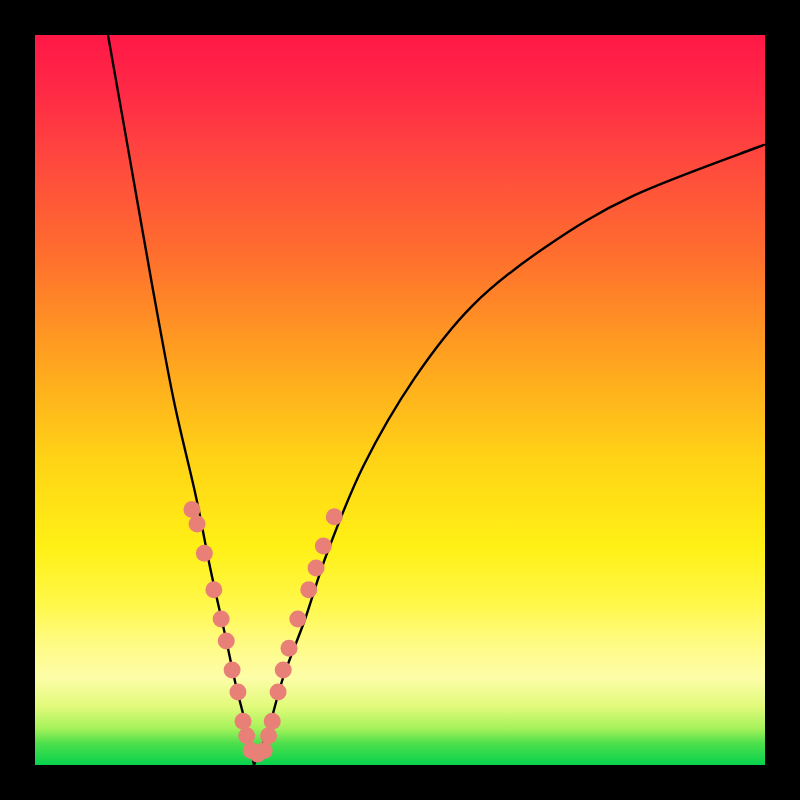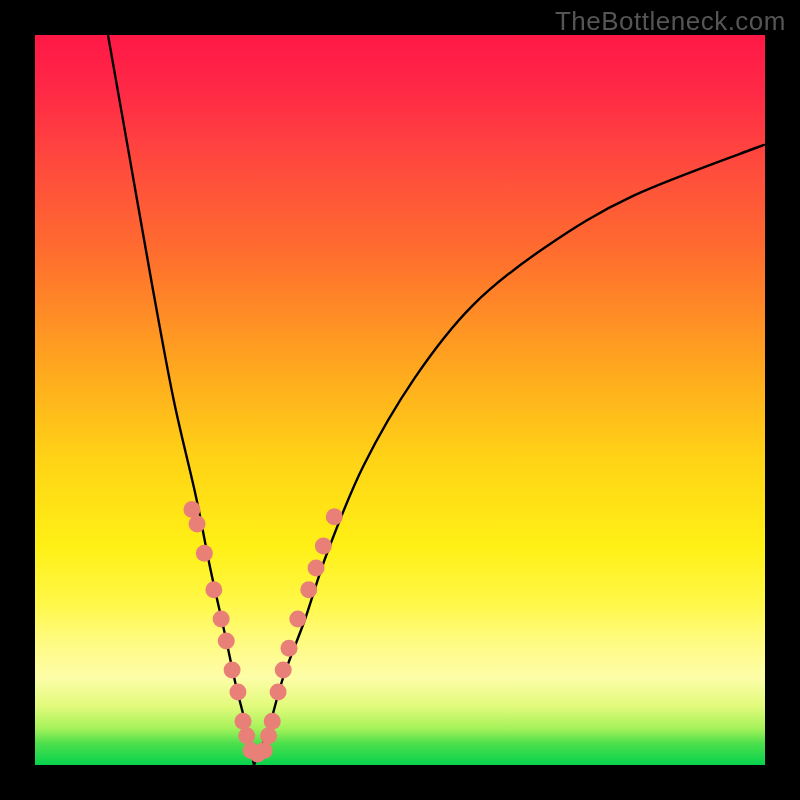--- a/index.html
+++ b/index.html
@@ -57,21 +57,20 @@
     width: 730px;
     height: 730px;
     overflow: visible;
   }
 </style>
 </head>
 <body>
 
 <div class="frame">
 
-  <div class="watermark">TheBottleneck.com</div>
 
   <div class="plot">
     <svg class="curves" viewBox="0 0 730 730" preserveAspectRatio="none">
       <g>
         <path id="path-left" fill="none" stroke="#000" stroke-width="2.4" d="M 73,0 C 76.65,20.683333333333337 87.60000000000001,82.73333333333335 94.9,124.10000000000002 C 102.2,165.4666666666667 109.5,208.04999999999998 116.8,248.2 C 124.1,288.34999999999997 131.39999999999998,329.7166666666667 138.7,365 C 146,400.2833333333333 154.51666666666665,431.91666666666663 160.6,459.9 C 166.68333333333334,487.8833333333333 170.33333333333331,509.7833333333333 175.2,532.9 C 180.06666666666666,556.0166666666667 185.54166666666669,579.1333333333333 189.8,598.6 C 194.05833333333334,618.0666666666667 197.10000000000002,633.8833333333334 200.75000000000003,649.7 C 204.40000000000003,665.5166666666667 208.65833333333333,680.1166666666667 211.7,693.5 C 214.74166666666665,706.8833333333333 217.78333333333333,723.9166666666666 219,730"></path>
       </g>
       <g>
         <path id="path-right" fill="none" stroke="#000" stroke-width="2.4" d="M 219,730 C 221.43333333333334,723.9166666666666 228.73333333333332,708.1 233.6,693.5 C 238.46666666666667,678.9 242.11666666666667,660.65 248.20000000000002,642.4 C 254.28333333333336,624.15 262.8,604.6833333333334 270.1,584 C 277.40000000000003,563.3166666666666 282.26666666666665,543.8499999999999 292,518.3 C 301.73333333333335,492.74999999999994 313.9,459.90000000000003 328.5,430.70000000000005 C 343.1,401.50000000000006 361.35,369.8666666666666 379.6,343.09999999999997 C 397.85,316.3333333333333 416.1,292 438,270.1 C 459.9,248.20000000000005 484.2333333333333,229.95000000000005 510.99999999999994,211.70000000000005 C 537.7666666666667,193.45000000000005 562.0999999999999,177.63333333333335 598.5999999999999,160.60000000000002 C 635.0999999999999,143.5666666666667 708.1,118.01666666666667 730,109.5"></path>
       </g>
       <g id="dots">

